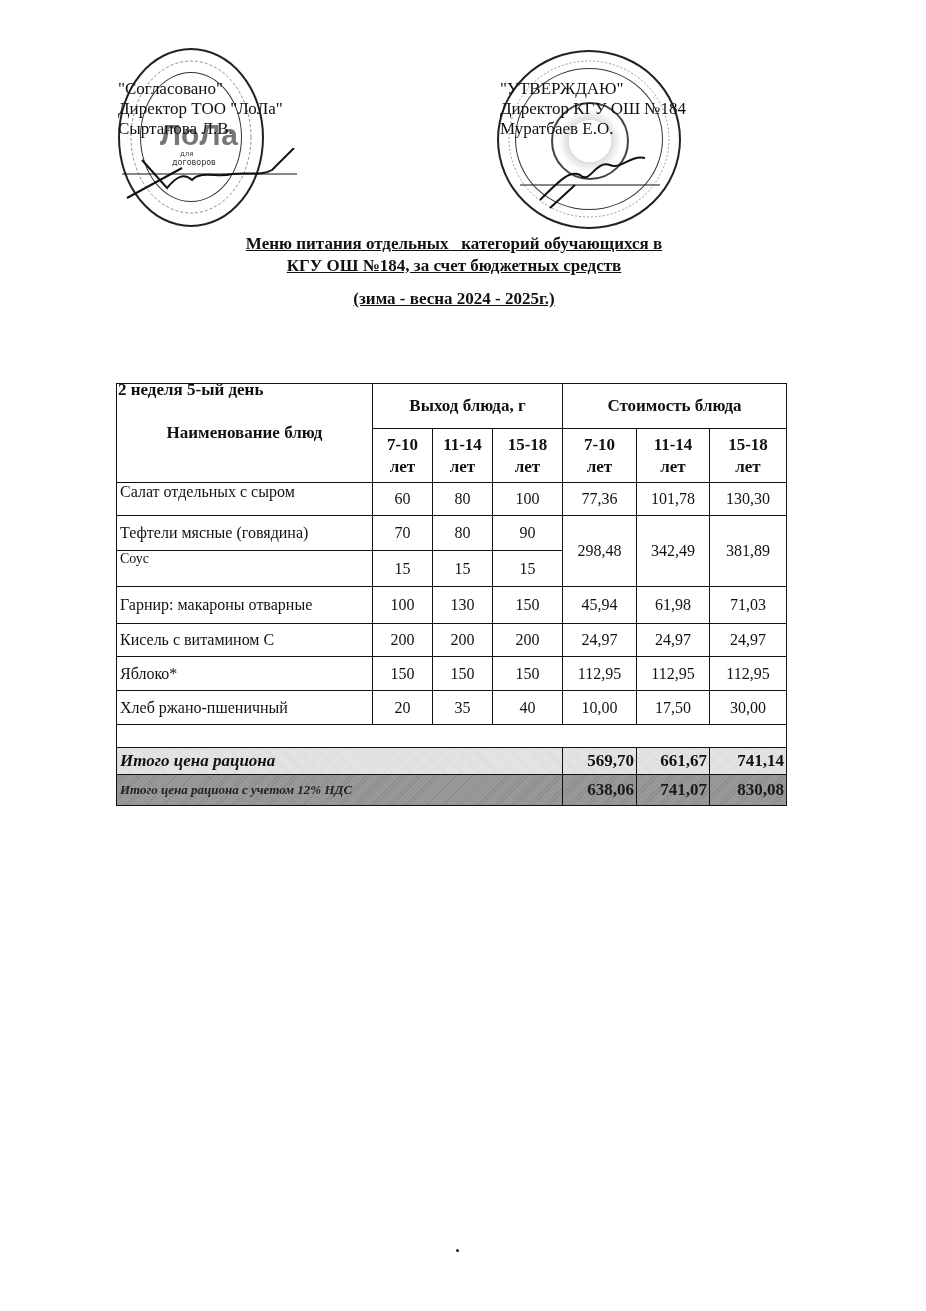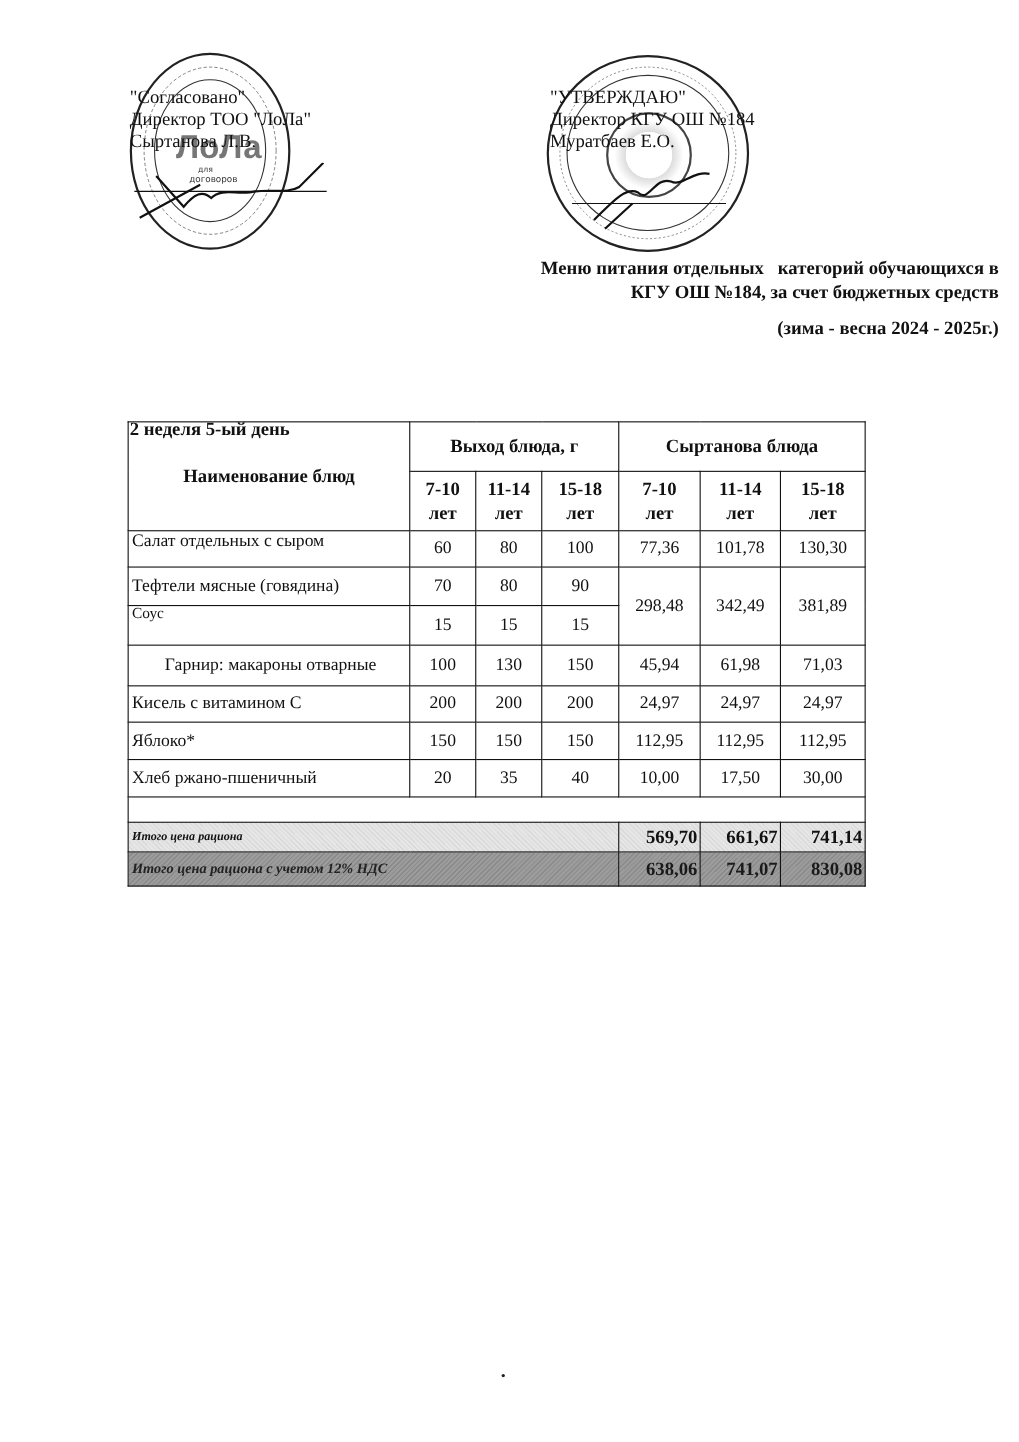--- a/index.html
+++ b/index.html
@@ -29,48 +29,48 @@
       border: 2px solid #444; background: radial-gradient(circle, #fff 40%, #ddd 41%, #fff 60%);
     }
     .signature { position: absolute; }
     .approval {
       position: absolute; font-size: 17px; line-height: 20px; z-index: 3;
     }
     .approval div { white-space: nowrap; }
     .approval-left { left: 118px; top: 79px; }
     .approval-right { left: 500px; top: 79px; }
     .title {
-      position: absolute; left: 0; width: 926px; text-align: right; font-weight: bold; font-size: 17px;
+      position: absolute; left: 0; width: 926px; text-align: center; font-weight: bold; font-size: 17px; text-decoration: underline;
     }
     .title1 { top: 234px; left: 0px; width: 908px; }
     .title2 { top: 256px; left: 0px; width: 908px; }
     .title3 { top: 289px; left: 0px; width: 908px; }
     .day-label { position: absolute; left: 118px; top: 340px; font-weight: bold; font-size: 17px; margin-top: 40px; }
 
     table.menu {
       position: absolute; left: 116px; top: 383px; border-collapse: collapse; font-size: 16px;
       table-layout: fixed;
     }
     table.menu td, table.menu th { border: 1.5px solid #111; padding: 0; }
     table.menu th { font-weight: bold; text-align: center; }
     .h-name { font-size: 17px; }
     .h-group { height: 44px; font-size: 17px; }
     .h-age { height: 53px; font-size: 17px; line-height: 22px; }
     td.name { text-align: left; padding-left: 3px !important; font-size: 16px; white-space: nowrap; }
     td.num { text-align: center; font-size: 16px; }
     tr.r1 td { height: 32px; }
     tr.r2 td { height: 34px; }
     tr.r3 td { height: 35px; }
-    tr.r4 td { height: 36px; text-align: center; }
+    tr.r4 td { height: 36px; }
     tr.r5 td { height: 32px; }
     tr.r6 td { height: 33px; }
     tr.r7 td { height: 33px; }
     tr.blank td { height: 22px; }
     tr.total td {
-      height: 26px; font-weight: bold; font-style: italic; font-size: 11px;
+      height: 26px; font-weight: bold; font-style: italic; font-size: 17px;
       background:
         repeating-linear-gradient(45deg, rgba(0,0,0,0.06) 0 1px, transparent 1px 3px),
         #e6e6e6;
     }
     tr.total td.tnum { font-style: normal; font-size: 17px; text-align: right; padding-right: 2px !important; }
     tr.vat td {
       height: 30px; font-weight: bold; font-style: italic; font-size: 13px; color: #222;
       background:
         repeating-linear-gradient(-45deg, rgba(0,0,0,0.12) 0 1px, transparent 1px 3px),
         #9c9c9c;
@@ -132,21 +132,21 @@
       <col style="width:60px">
       <col style="width:70px">
     <col style="width:74px">
       <col style="width:73px">
       <col style="width:77px">
   </colgroup>
   <tbody>
       <tr>
     <th rowspan="2" class="h-name">Наименование блюд</th>
     <th colspan="3" class="h-group">Выход блюда, г</th>
-    <th colspan="3" class="h-group">Сыртанова блюда</th>
+    <th colspan="3" class="h-group">Стоимость блюда</th>
   </tr>
   <tr>
     <th class="h-age"><span>7-10</span><br><span>лет</span></th>
     <th class="h-age"><span>11-14</span><br><span>лет</span></th>
     <th class="h-age"><span>15-18</span><br><span>лет</span></th>
     <th class="h-age"><span>7-10</span><br><span>лет</span></th>
     <th class="h-age"><span>11-14</span><br><span>лет</span></th>
     <th class="h-age"><span>15-18</span><br><span>лет</span></th>
   </tr>
 

